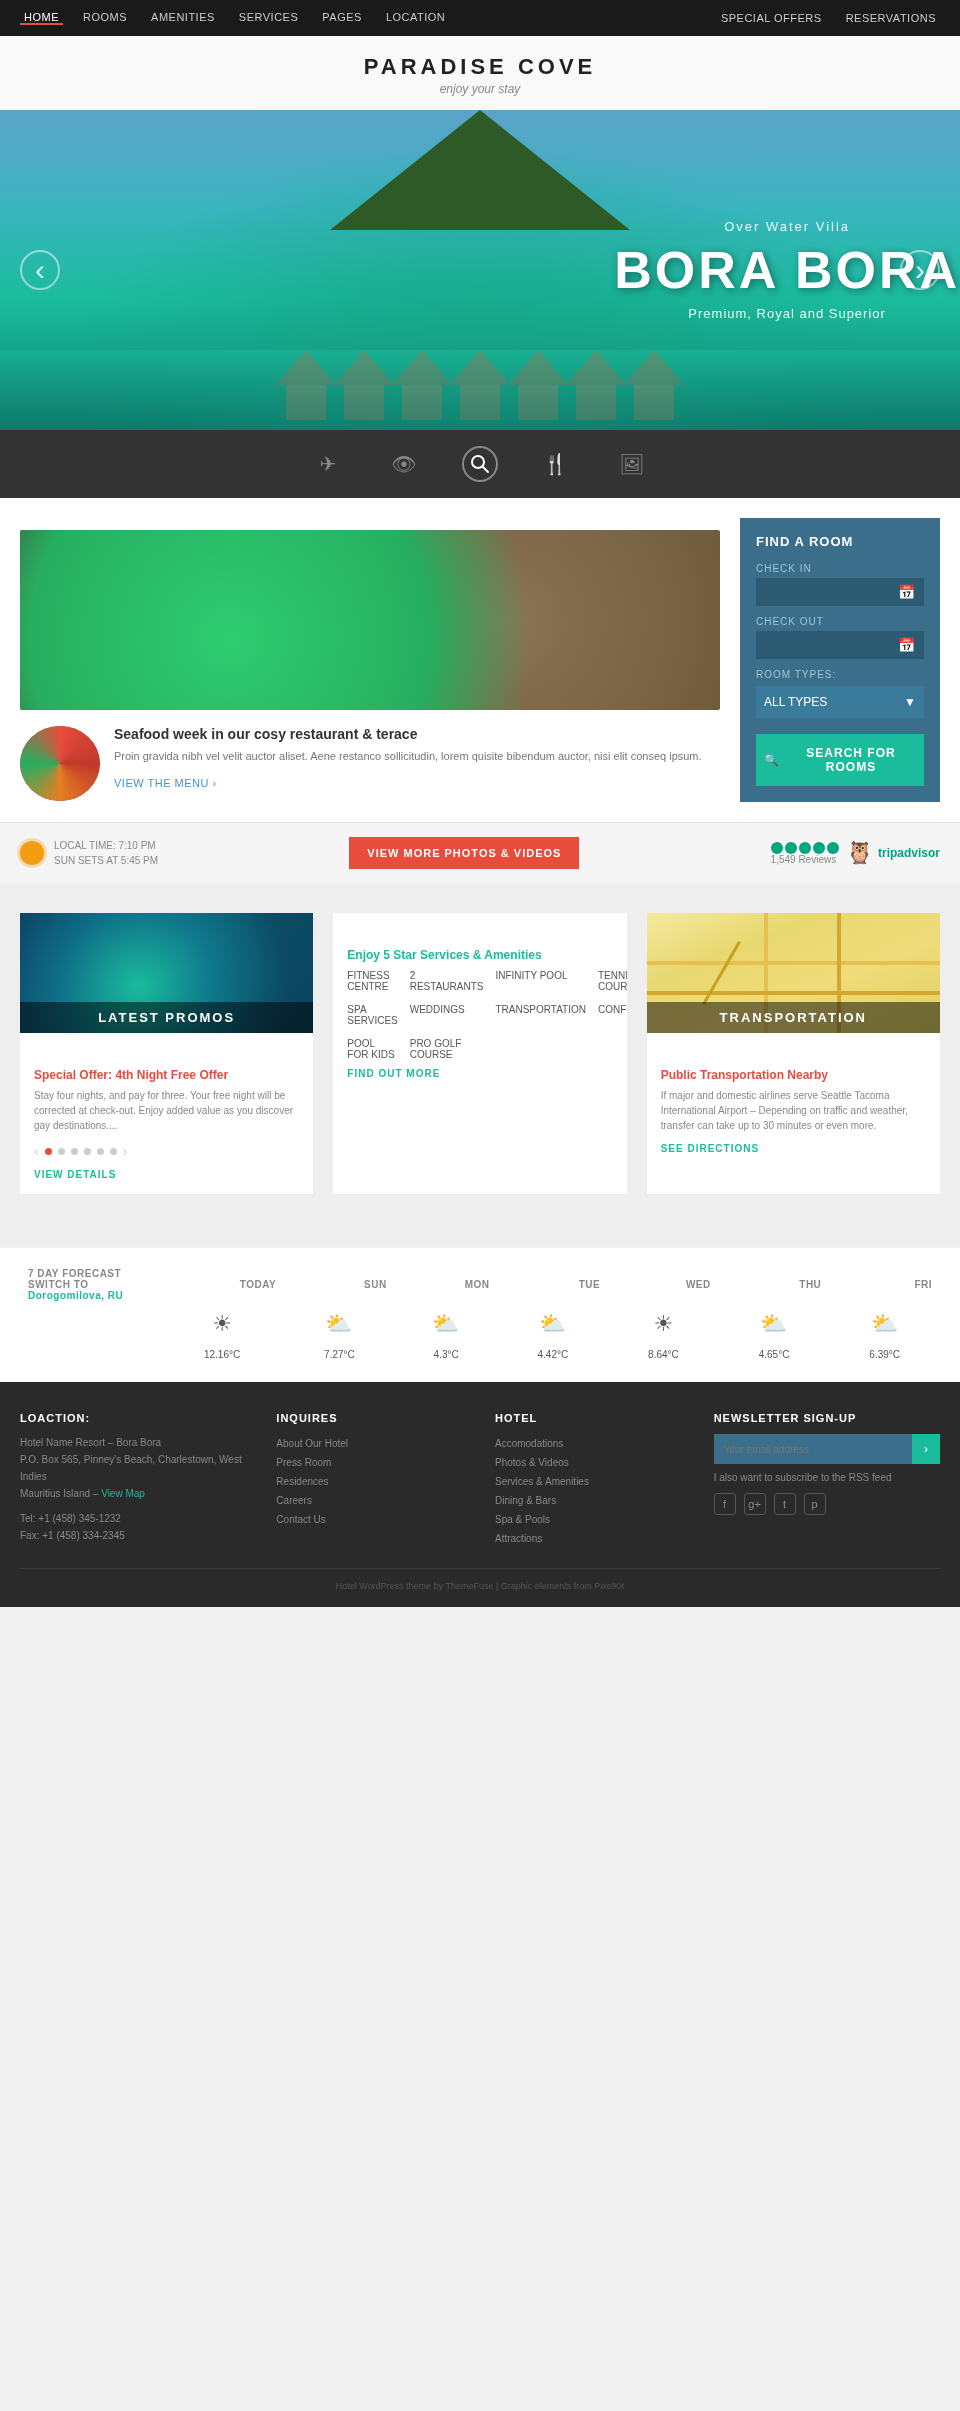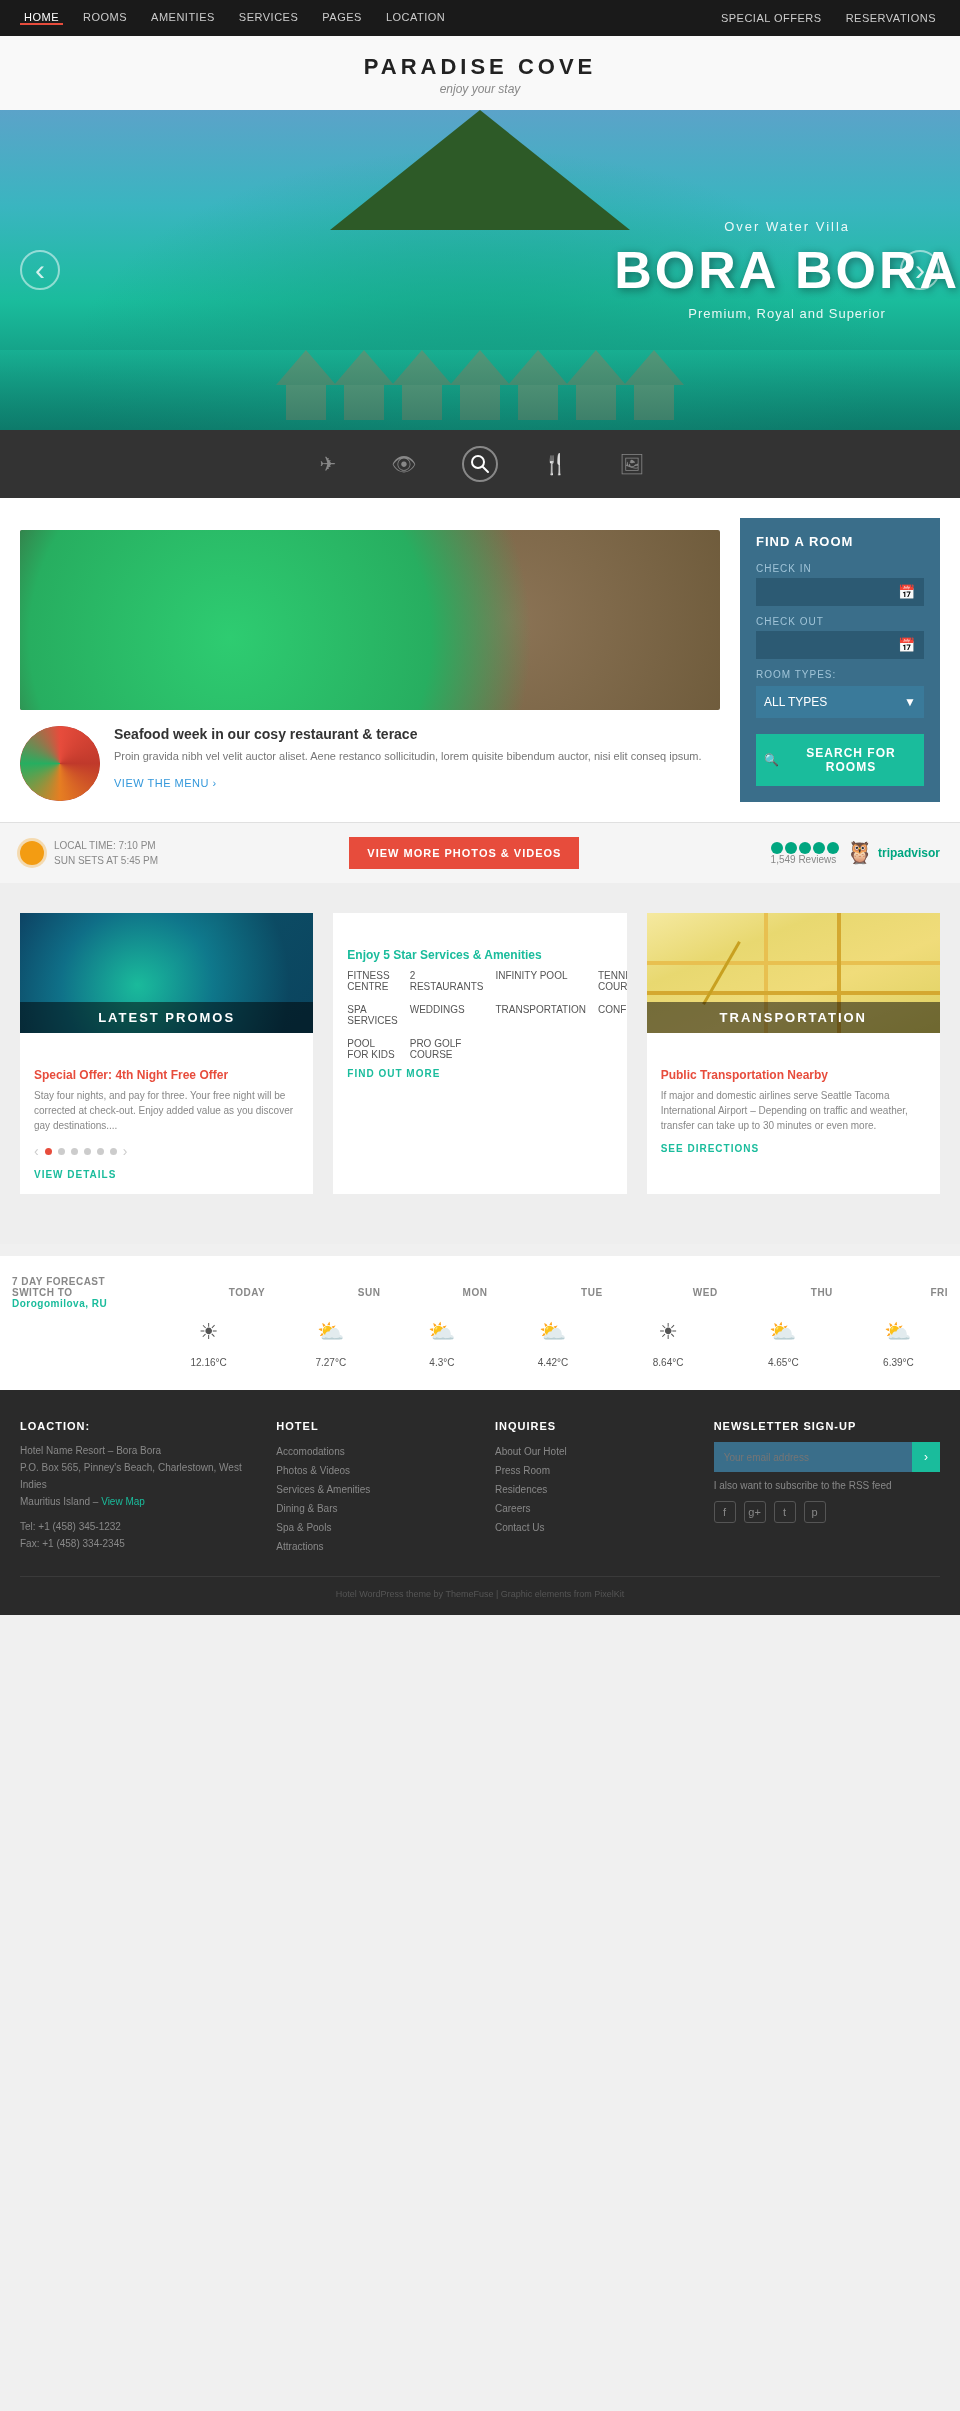--- a/index.html
+++ b/index.html
@@ -475,22 +475,22 @@
       letter-spacing: 1px;
       cursor: pointer;
       font-weight: 700;
       display: block;
       margin-top: 8px;
     }
 
     
     .weather-section {
       background: #fff;
-      padding: 16px 4px;
-      margin-top: 12px;
+      padding: 16px 20px;
+      margin-top: 4px;
     }
     .weather-location-link {
       color: #1abc9c;
       font-size: 10px;
       cursor: pointer;
     }
     .weather-table {
       width: 100%;
       border-collapse: collapse;
     }
@@ -888,42 +888,42 @@
         <span>Mauritius Island –</span>
         <span class="footer-link">View Map</span>
       </div>
       <div style="margin-top:8px;">
         <div class="footer-text">Tel: +1 (458) 345-1232</div>
         <div class="footer-text">Fax: +1 (458) 334-2345</div>
       </div>
     </div>
 
     <div class="footer-col">
+      <div class="footer-heading">INQUIRES</div>
+      <div class="footer-menu">
+        <span>About Our Hotel</span>
+        <span>Press Room</span>
+        <span>Residences</span>
+        <span>Careers</span>
+        <span>Contact Us</span>
+      </div>
+    </div>
+
+    <div class="footer-col">
       <div class="footer-heading">HOTEL</div>
       <div class="footer-menu">
         <span>Accomodations</span>
         <span>Photos &amp; Videos</span>
         <span>Services &amp; Amenities</span>
         <span>Dining &amp; Bars</span>
         <span>Spa &amp; Pools</span>
         <span>Attractions</span>
       </div>
     </div>
 
-    <div class="footer-col">
-      <div class="footer-heading">INQUIRES</div>
-      <div class="footer-menu">
-        <span>About Our Hotel</span>
-        <span>Press Room</span>
-        <span>Residences</span>
-        <span>Careers</span>
-        <span>Contact Us</span>
-      </div>
-    </div>
-
     <div class="footer-col footer-col-wide">
       <div class="footer-heading">NEWSLETTER SIGN-UP</div>
       <div class="footer-input-row">
         <input class="footer-email-input" type="email" placeholder="Your email address" style="">
         <button class="footer-submit">›</button>
       </div>
       <div class="footer-rss">I also want to subscribe to the RSS feed</div>
       <div class="footer-social">
         <div class="social-icon">f</div>
         <div class="social-icon">g+</div>

